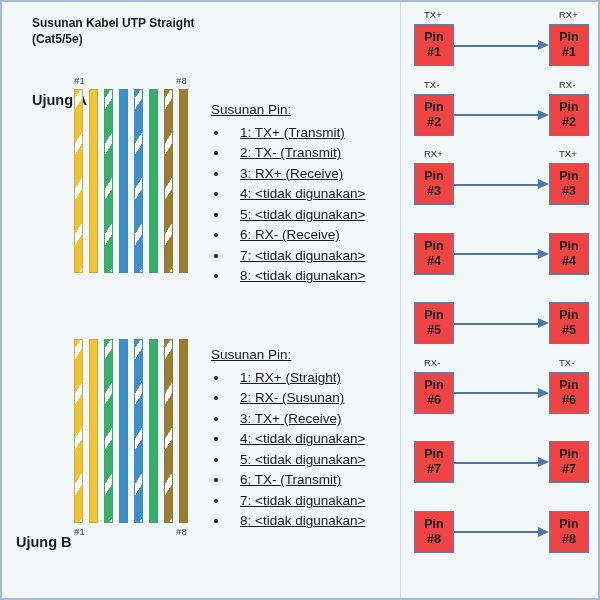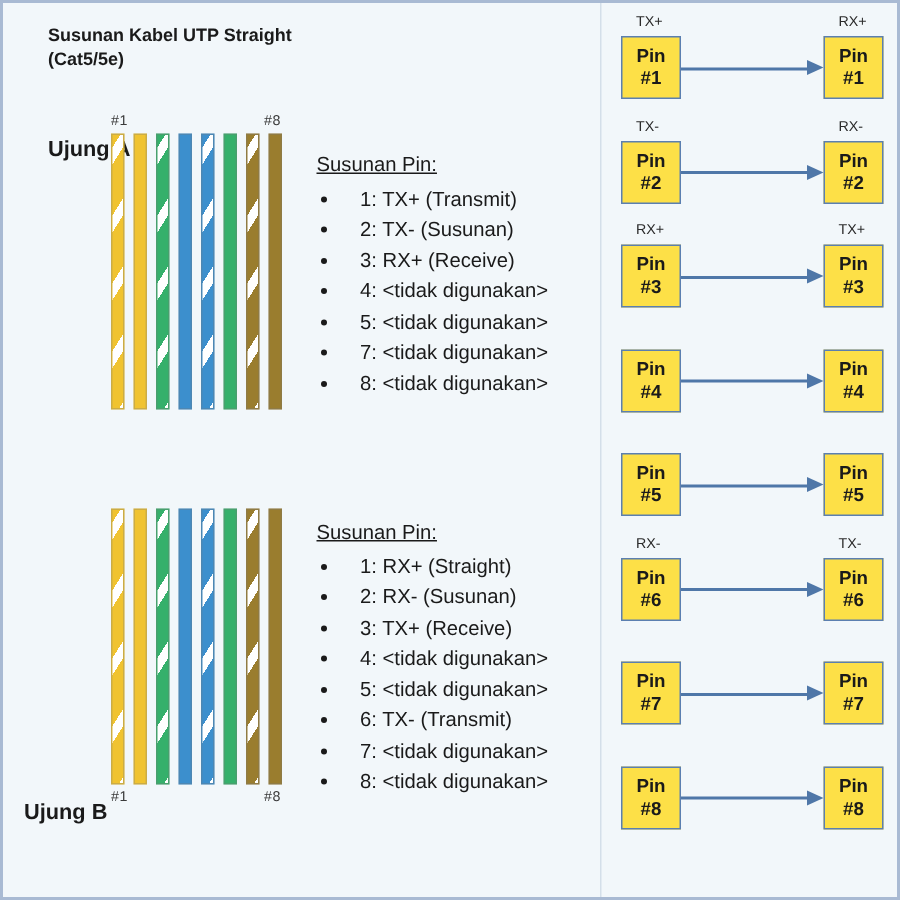--- a/index.html
+++ b/index.html
@@ -93,20 +93,21 @@
   }
   .pinlist .heading {
     margin: 0 0 4px 0;
     line-height: 1.25;
     text-decoration: underline;
   }
   .pinlist ul {
     list-style: none;
     margin: 0;
     padding: 0;
+    text-decoration: underline;
   }
   .pinlist li {
     position: relative;
     padding-left: 29px;
     line-height: 1.52;
     white-space: nowrap;
   }
   .pinlist li::before {
     content: "";
     position: absolute;
@@ -123,21 +124,21 @@
     position: absolute;
     left: 412px;
     width: 175px;
     height: 46px;
   }
   .pinbox {
     position: absolute;
     top: 0;
     width: 40px;
     height: 42px;
-    background: #fde047;
+    background: #ef4444;
     border: 1.5px solid #5b7fb0;
     box-sizing: border-box;
     display: flex;
     flex-direction: column;
     align-items: center;
     justify-content: center;
     font-size: 12.5px;
     font-weight: bold;
     color: #1a1a1a;
     line-height: 1.18;
@@ -217,24 +218,25 @@
         <div class="wire" style="background: rgb(53, 176, 107);"></div>
         <div class="wire striped" style="background: rgb(154, 125, 46);"></div>
         <div class="wire" style="background: rgb(154, 125, 46);"></div>
       </div>
   </div>
 
   <div class="pinlist" style="left:209px; top:100px;">
     <p class="heading">Susunan Pin:</p>
     <ul id="pinlist-a-items">
         <li>1: TX+ (Transmit)</li>
-        <li>2: TX- (Susunan)</li>
+        <li>2: TX- (Transmit)</li>
         <li>3: RX+ (Receive)</li>
         <li>4: &lt;tidak digunakan&gt;</li>
         <li>5: &lt;tidak digunakan&gt;</li>
+        <li>6: RX- (Receive)</li>
         <li>7: &lt;tidak digunakan&gt;</li>
         <li>8: &lt;tidak digunakan&gt;</li>
       </ul>
   </div>
 
   <div class="end-label" style="left:14px; top:532px;">Ujung B</div>
 
   <div class="bundle" style="left:72px; top:337px; width:115px; height:184px;">
     <div class="wires" style="height:184px;" id="wires-b">
         <div class="wire striped" style="background: rgb(240, 195, 48);"></div>

